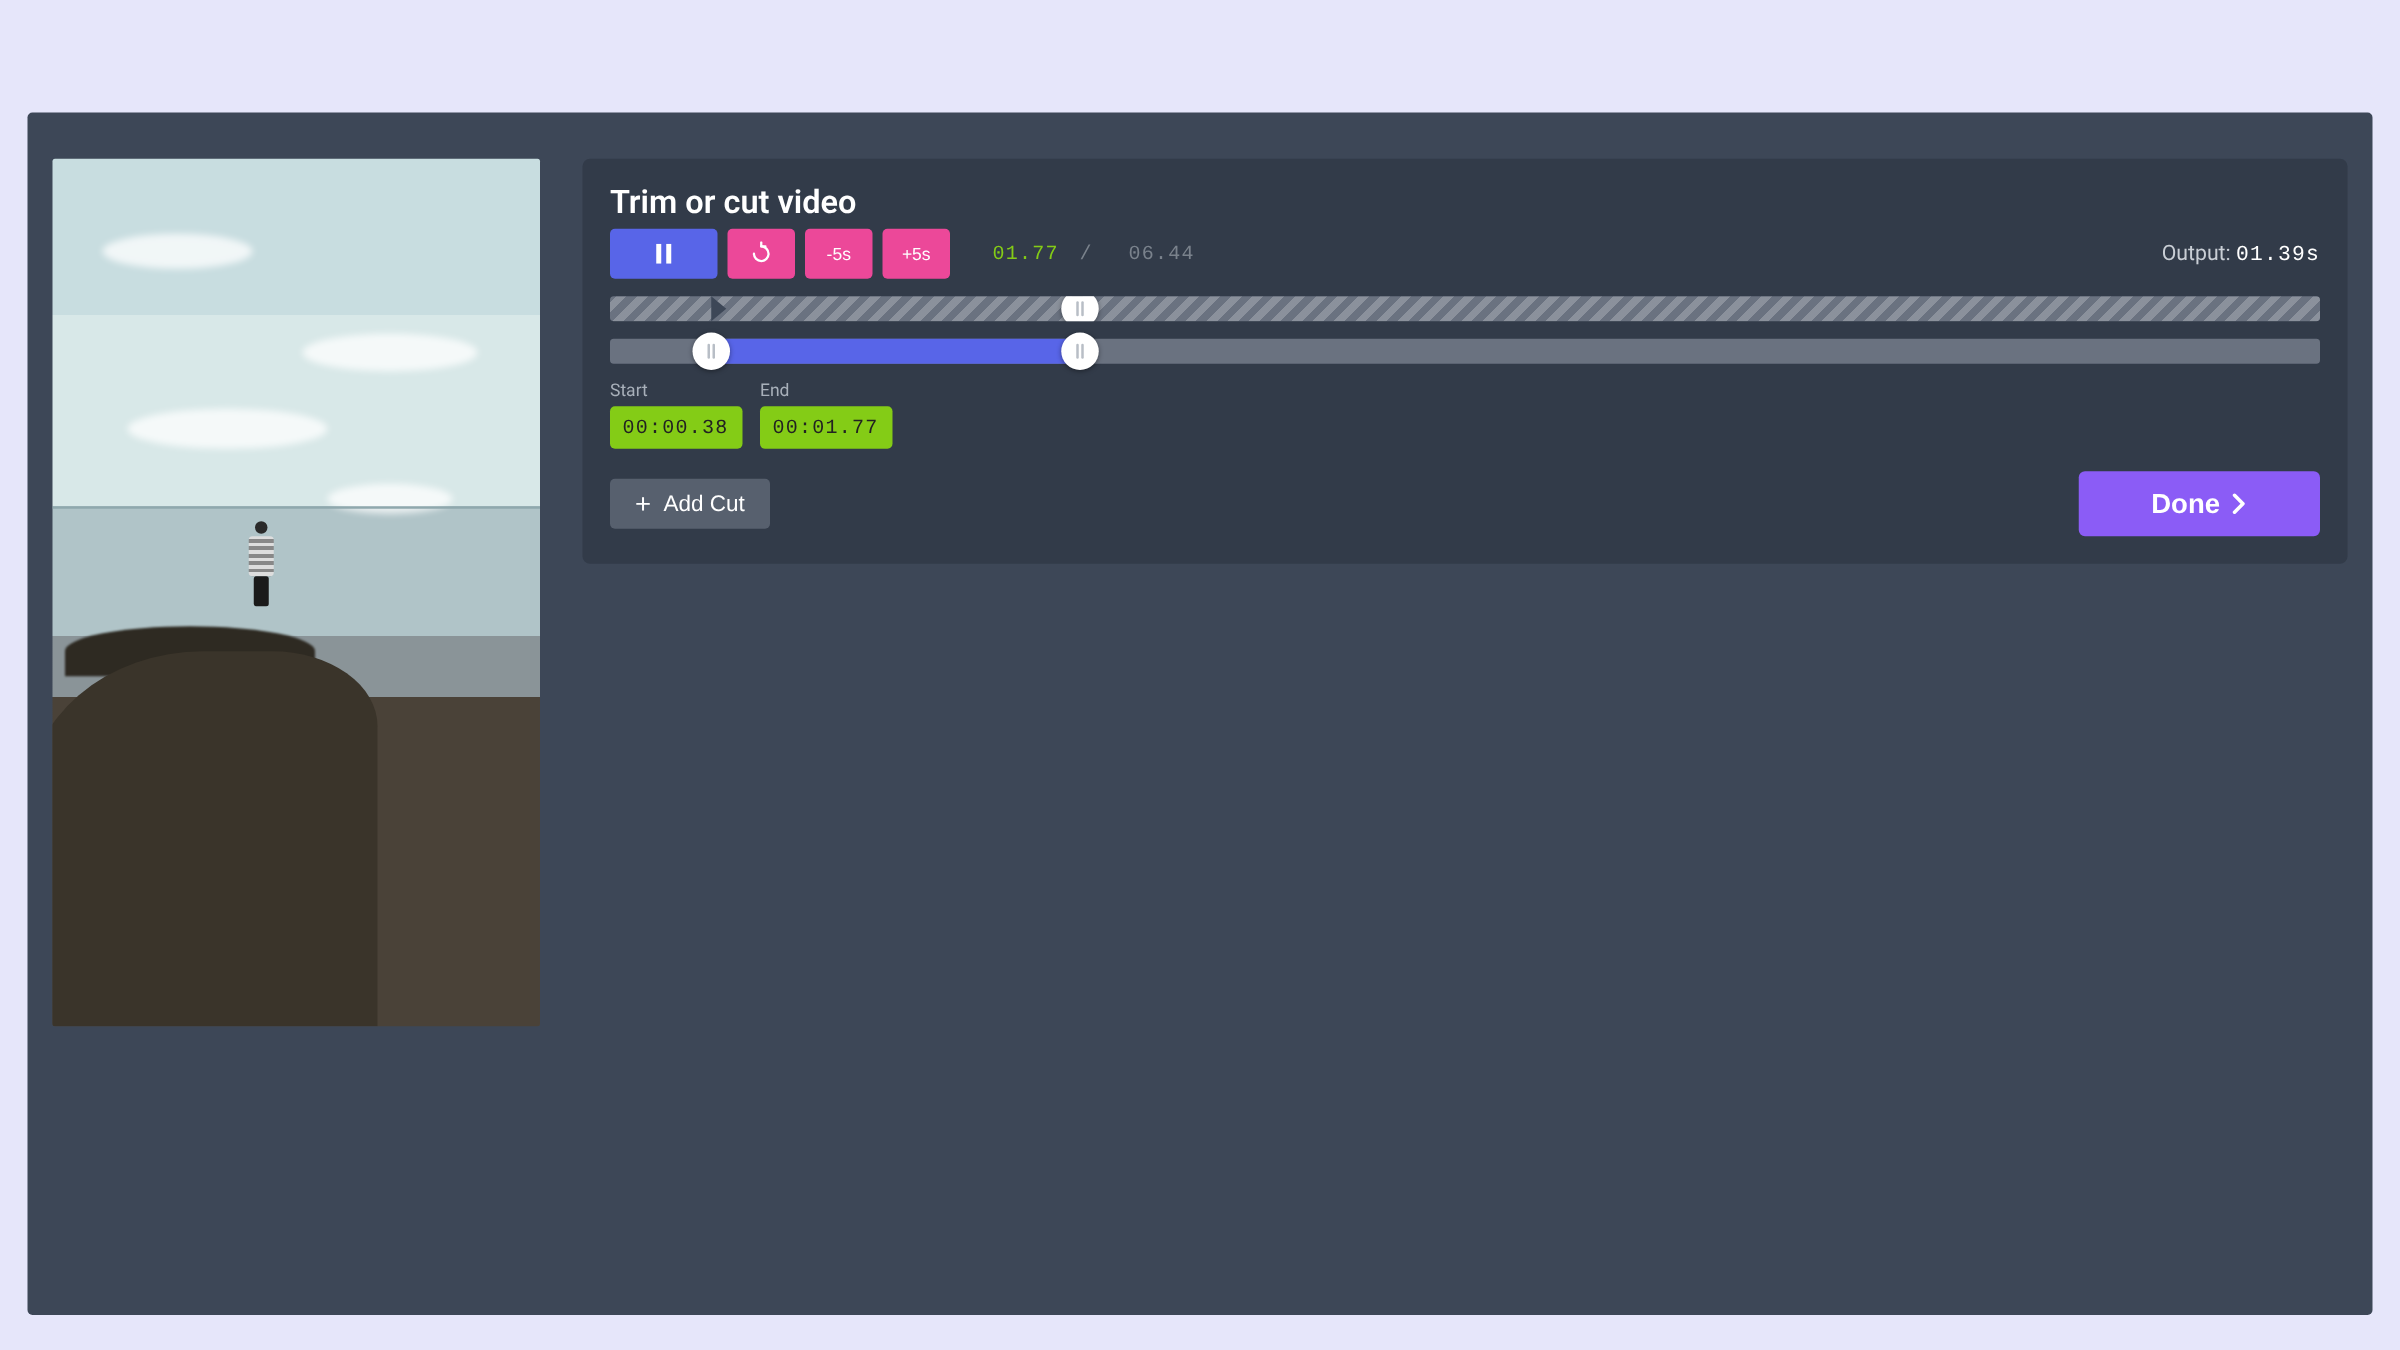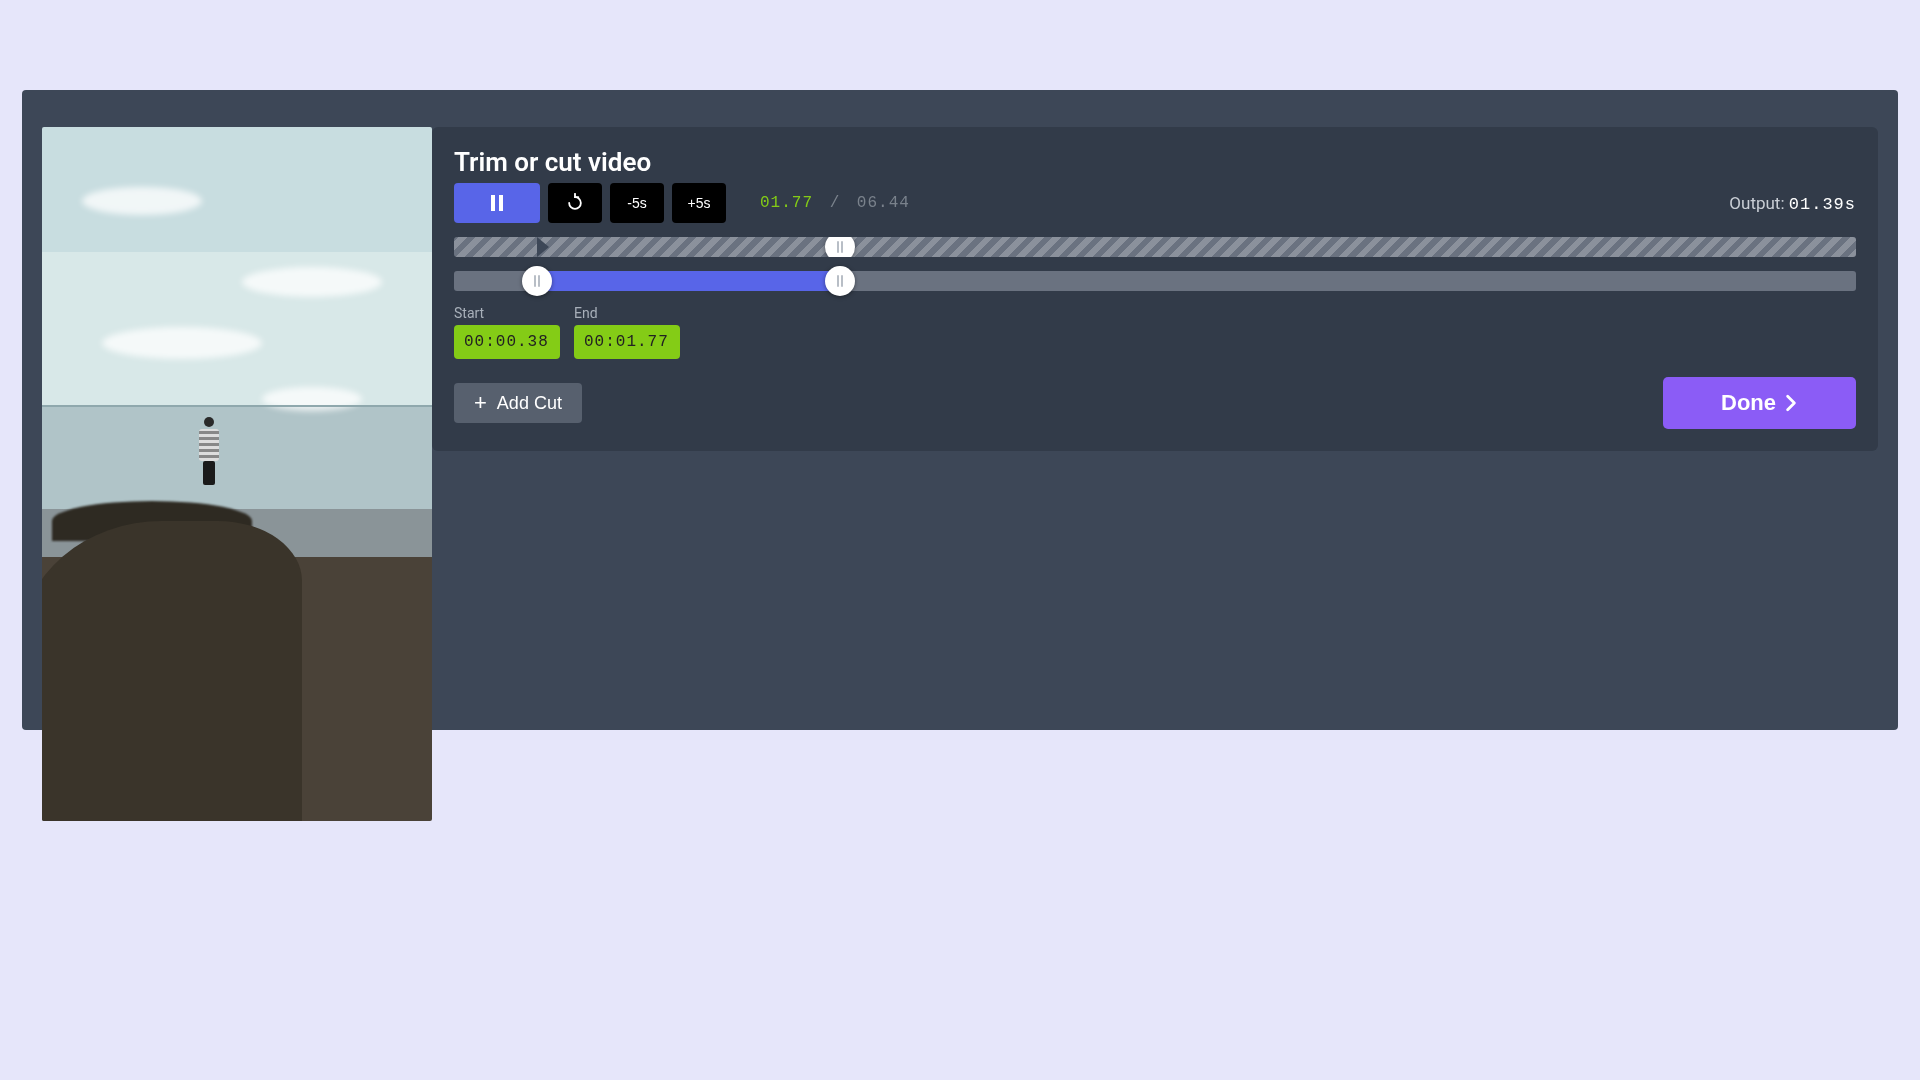--- a/index.html
+++ b/index.html
@@ -9,21 +9,22 @@
     width: 1920px;
     height: 1080px;
     overflow: hidden;
     padding: 90px 22px 22px 22px;
   }
   .app {
     background: #3d4757;
     border-radius: 4px;
     padding: 37px 20px 20px 20px;
     display: flex;
-    height: 640px;
+    gap: 34px;
+    height: 962px;
   }
   .preview {
     width: 390px;
     height: 694px;
     background: linear-gradient(to bottom,
       #c8dde0 0%, #c8dde0 18%,
       #d8e8e8 18%, #d8e8e8 40%,
       #b0c4c8 40%, #b0c4c8 55%,
       #8a9498 55%, #8a9498 62%,
       #4a4238 62%, #4a4238 100%);
@@ -52,27 +53,27 @@
     flex: 1;
     height: fit-content;
     color: #fff;
   }
   .title { font-size: 26px; font-weight: 600; margin-bottom: 6px; }
   .desc { color: #a8b0ba; font-size: 16px; line-height: 1.5; max-width: 860px; margin-bottom: 18px; }
 
   .controls-row { display:flex; align-items:center; gap:8px; margin-bottom:14px; }
   .btn { border:none; border-radius:4px; height:40px; display:inline-flex; align-items:center; justify-content:center; cursor:pointer; font-size:15px; font-weight:500; color:#fff; }
   .btn-pause { background:#5865e8; width:86px; }
-  .btn-grey { background:#000000; }
+  .btn-grey { background:#ec4899; }
   .btn-restart { width:54px; }
   .btn-skip { width:54px; font-size:14px; }
   .time-display { margin-left:10px; font-family:"Courier New",monospace; font-size:16px; letter-spacing:1px; }
   .time-current{color:#84cc16;margin-left:16px;}
   .time-sep{color:#7a828c; margin:0 6px;}
-  .time-total{color:#7a828c;}
+  .time-total{color:#7a828c;margin-left:12px;}
   .output { margin-left:auto; font-size:17px; color:#c9ced5; }
   .output b { font-family:"Courier New",monospace; color:#fff; letter-spacing:1px; font-weight:normal;text-align:right; }
 
   .track { position:relative; height:20px; border-radius:3px; margin-bottom:14px; }
   .track-play { background:#6a7280; overflow:hidden; }
   .track-play::after{ content:""; position:absolute; inset:0; background:repeating-linear-gradient(-45deg, rgba(255,255,255,0.22) 0 6px, transparent 6px 12px); }
   .playtri{position:absolute;top:0;left:5.9%;width:0;height:0;border-top:10px solid transparent;border-bottom:10px solid transparent;border-left:12px solid #3d4757;z-index:2;}
   .track-trim { background:#6a7280; }
   .range-fill{ position:absolute; top:0; bottom:0; background:#5865e8; left:5.9%; right:72.5%; }
 

